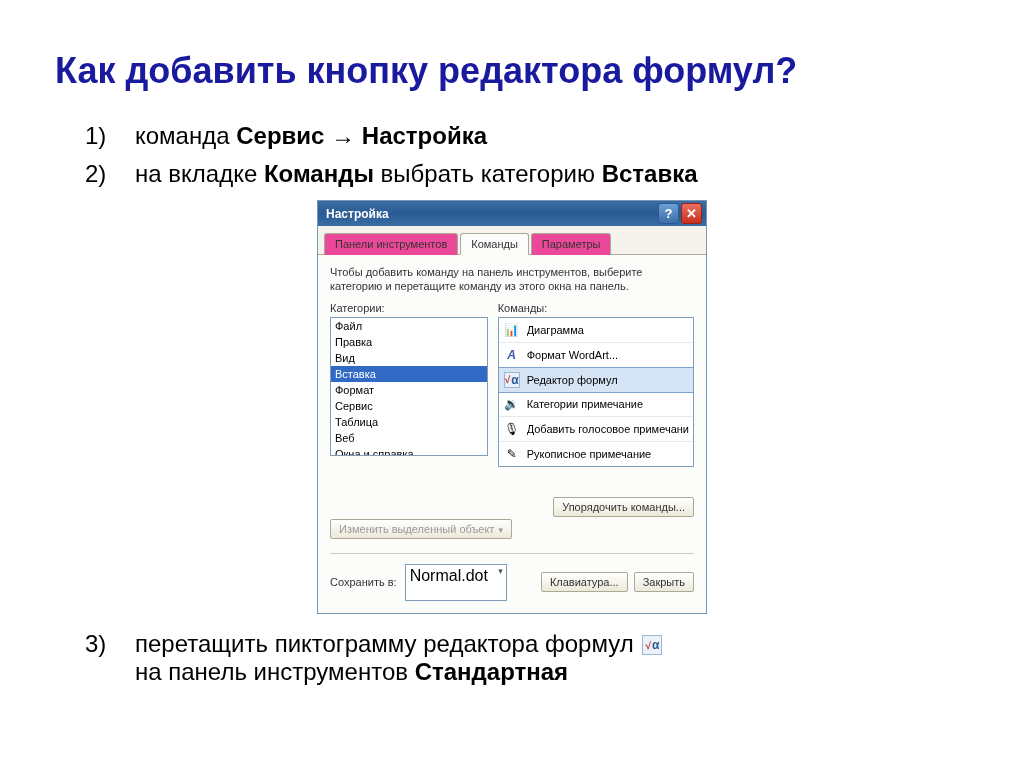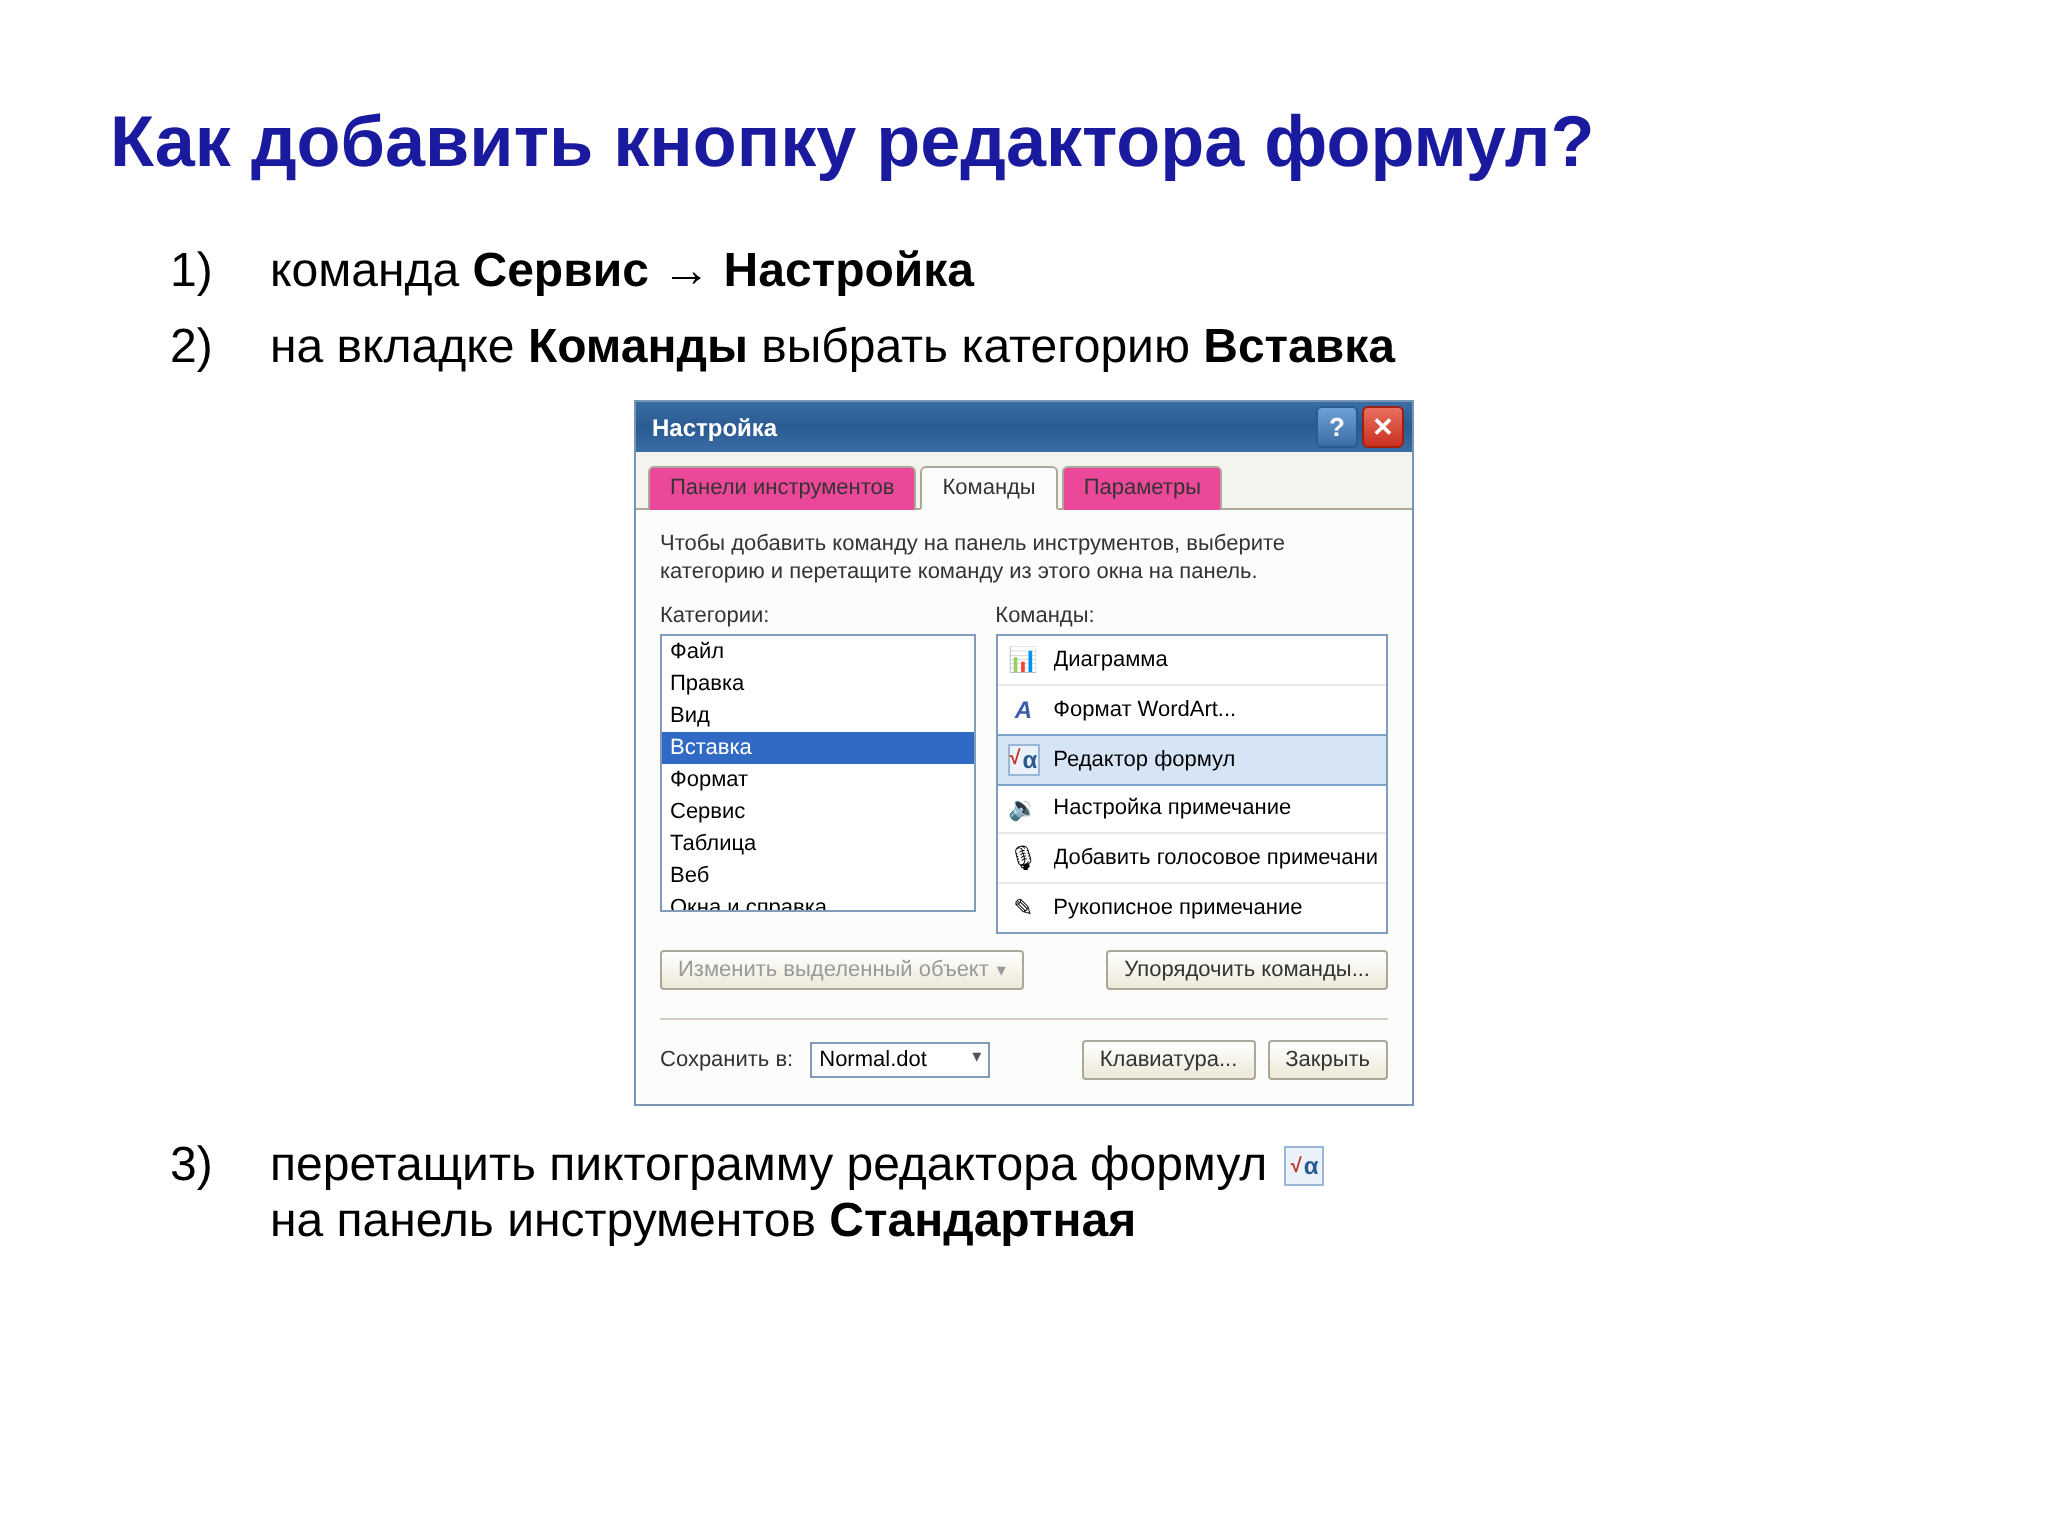--- a/index.html
+++ b/index.html
@@ -153,39 +153,39 @@
     margin-top: 8px;
   }
   .dd-btn, .btn {
     border: 1px solid #aca899;
     background: linear-gradient(to bottom, #fff, #ece9d8);
     padding: 3px 8px;
     font-size: 11px;
     color: #333;
     border-radius: 2px;
   }
-  .dd-btn.disabled { color: #999; }
+  .dd-btn.disabled { color: #999; margin-top: 44px; }
   .dd-btn .caret { margin-left: 4px; font-size: 9px; }
   .sep {
     border: none;
     border-top: 1px solid #d0ccc0;
     margin: 14px 0 10px;
   }
   .bottom-row {
     display: flex;
     align-items: center;
     gap: 6px;
     justify-content: flex-end;
   }
   .bottom-row .save-label { margin-right: 2px; color: #333; text-align: center; }
   .combo {
     border: 1px solid #7f9db9;
     background: #fff;
-    padding: 2px 18px 2px 4px;
-    font-size: 11px;
+    padding: 2px 18px 15px 4px;
+    font-size: 16px;
     position: relative;
     min-width: 90px;
     color: #000;
   }
   .combo::after {
     content: "▾";
     position: absolute;
     right: 3px;
     top: 1px;
     font-size: 9px;
@@ -270,21 +270,21 @@
               <span class="cmd-label">Формат WordArt...</span>
             </div>
             <div class="cmd-item selected">
               <span class="cmd-icon">
                   <span class="alpha-icon" style="width:16px;height:16px;"><span class="root">√</span>α</span>
                 </span>
               <span class="cmd-label">Редактор формул</span>
             </div>
             <div class="cmd-item">
               <span class="cmd-icon">🔉</span>
-              <span class="cmd-label">Настройка примечание</span>
+              <span class="cmd-label">Категории примечание</span>
             </div>
             <div class="cmd-item">
               <span class="cmd-icon">🎙</span>
               <span class="cmd-label">Добавить голосовое примечани</span>
             </div>
             <div class="cmd-item">
               <span class="cmd-icon">✎</span>
               <span class="cmd-label">Рукописное примечание</span>
             </div>
           </div>

